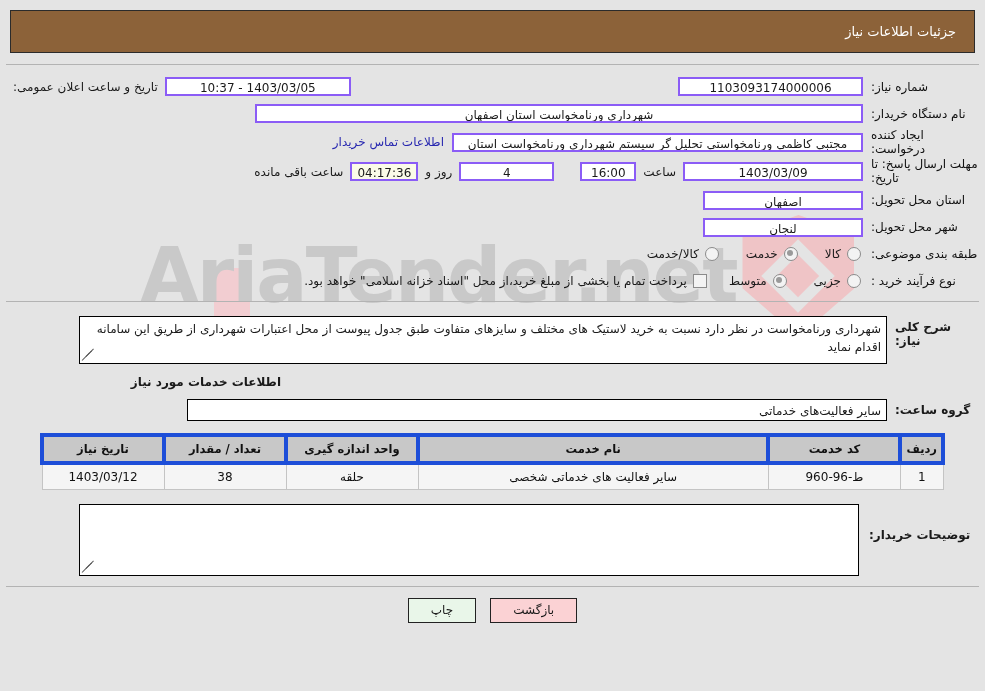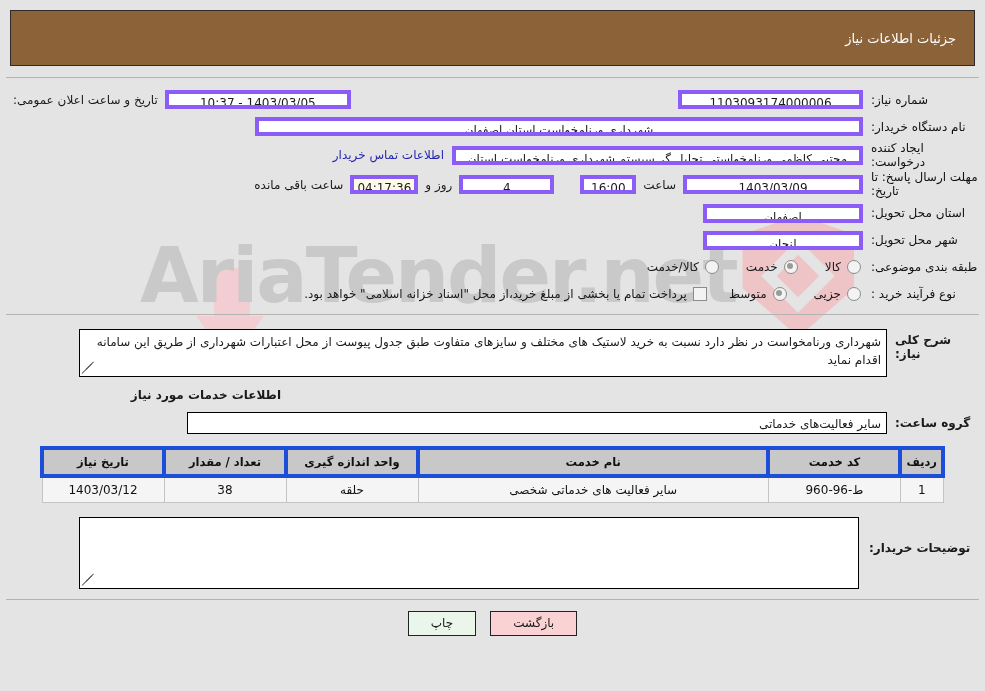--- a/index.html
+++ b/index.html
@@ -88,21 +88,21 @@
     background: #f2cdd1;
   }
 
   
   #page {
     position: relative;
     z-index: 10;
   }
   .header-bar {
     margin: 10px 10px 0 10px;
-    height: 56px;
+    height: 43px;
     background: #8c6239;
     border: 1px solid #2b2b2b;
     display: flex;
     align-items: center;
     justify-content: flex-start;
     box-sizing: border-box;
   }
   .header-title {
     color: #ffffff;
     font-size: 13px;
@@ -129,21 +129,21 @@
     padding-left: 8px;
     font-size: 12px;
     color: #111;
     flex: 0 0 auto;
     box-sizing: border-box;
   }
   .lbl.two-line {
     line-height: 1.15;
   }
   .fld {
-    border: 4px solid #8b5cf6;
+    border: 2px solid #8b5cf6;
     background: #fff;
     height: 19px;
     line-height: 19px;
     font-size: 12px;
     box-sizing: border-box;
     padding: 0 3px;
     text-align: center;
     overflow: hidden;
     white-space: nowrap;
   }

